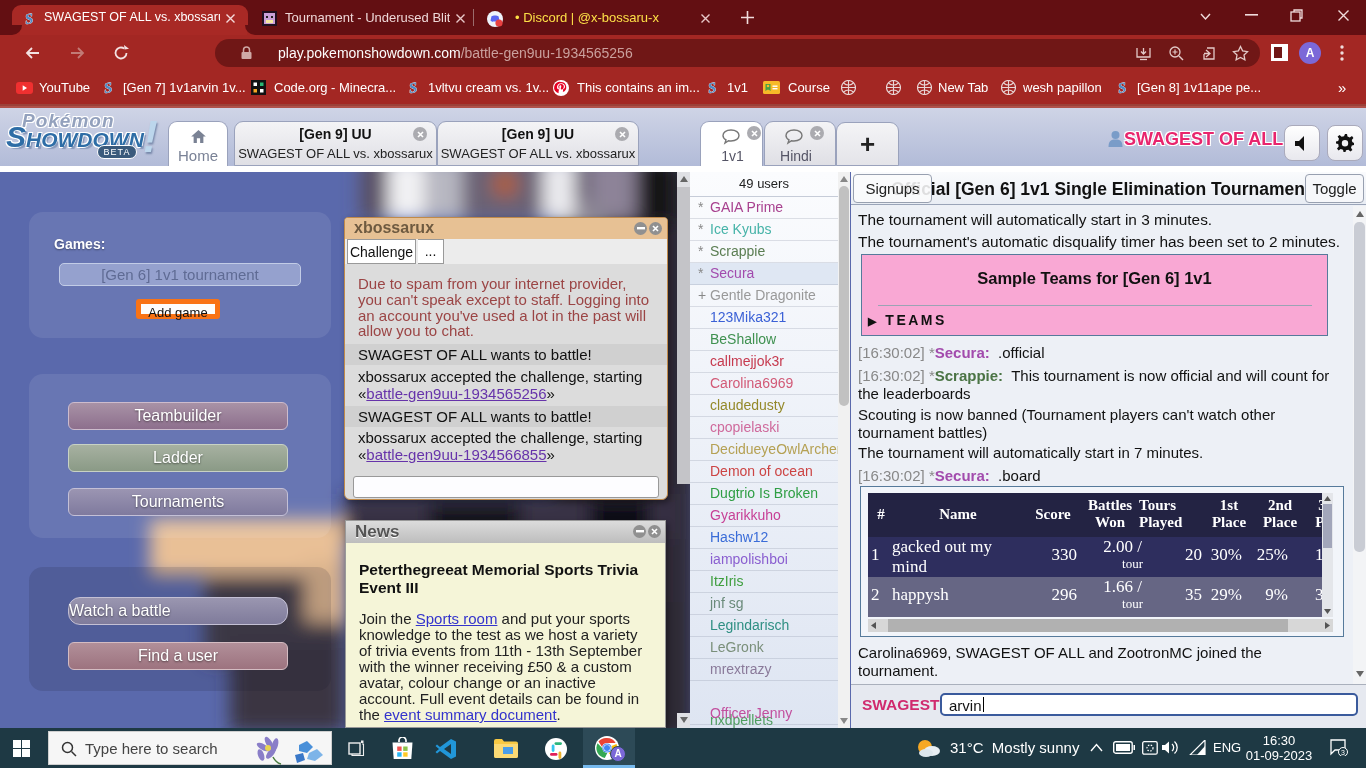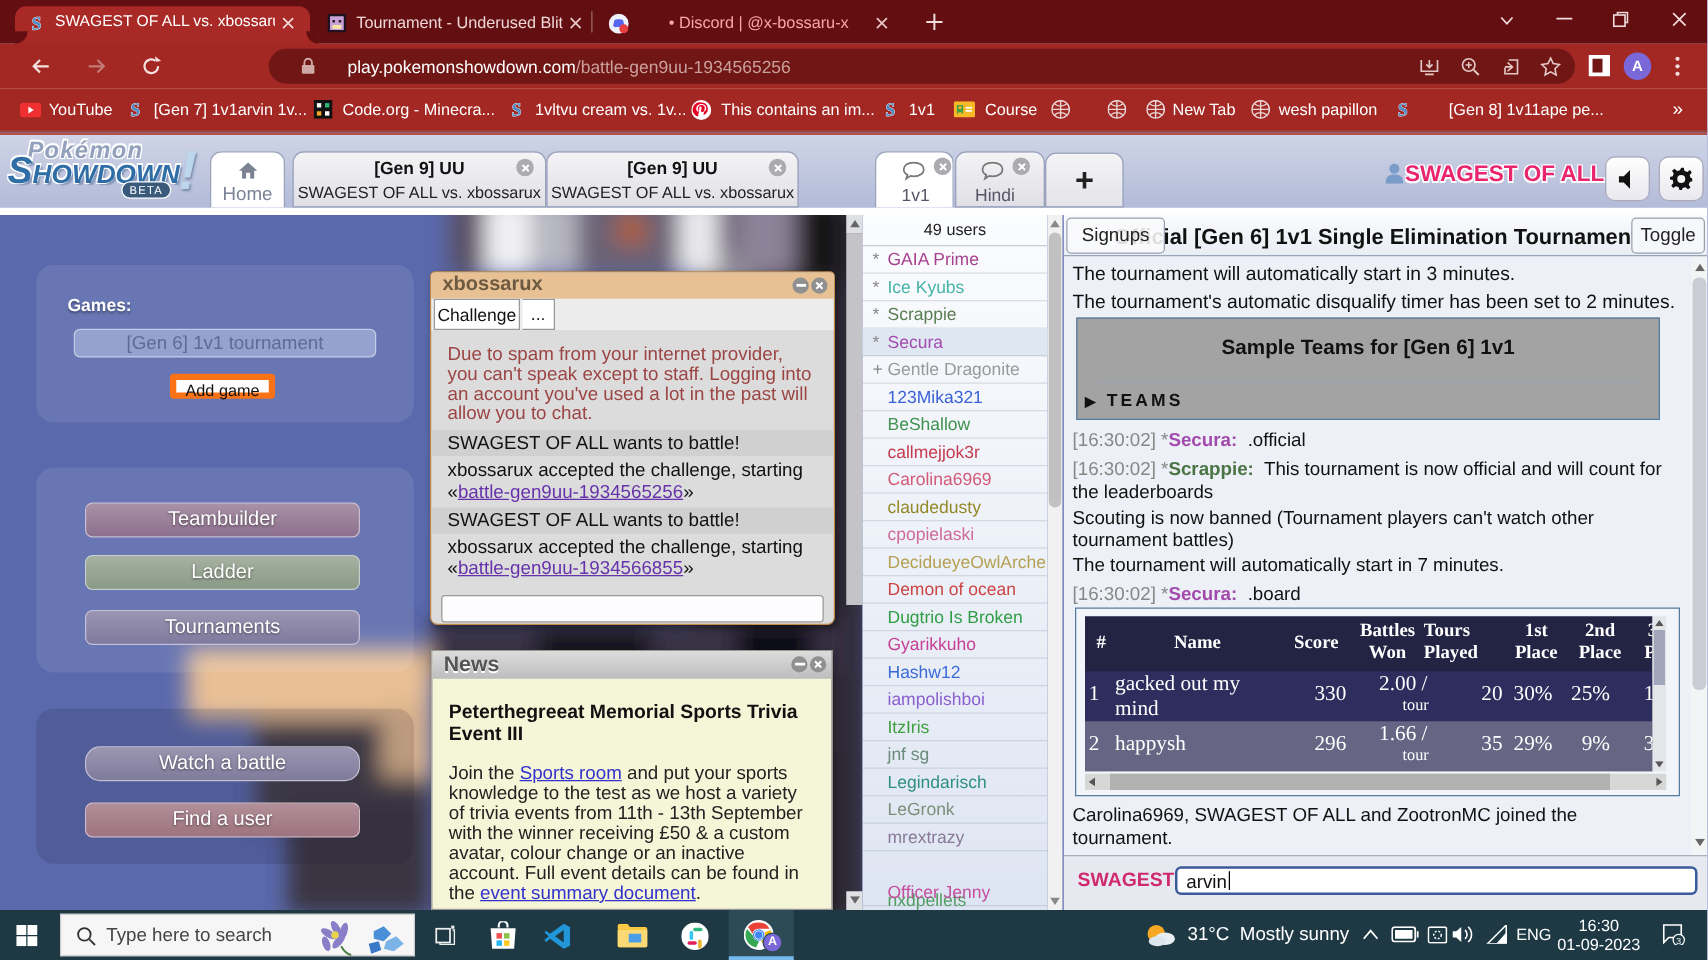--- a/index.html
+++ b/index.html
@@ -44,21 +44,21 @@
   <svg class="abs" style="left:455px;top:13px" width="11" height="11" viewBox="0 0 11 11">
         <path d="M1.5 1.5 L9.5 9.5 M9.5 1.5 L1.5 9.5" stroke="#e8c8c8" stroke-width="1.4"></path>
       </svg>
   <div class="abs" style="left:473px;top:9px;width:1px;height:17px;background:#9b6c6c;"></div>
 
   <svg class="abs" style="left:487px;top:11px" width="16" height="16" viewBox="0 0 16 16">
         <circle cx="8" cy="8" r="8" fill="#eef3fb"></circle>
         <path d="M4.5 5.2 C6 4.2 10 4.2 11.5 5.2 L12.5 9.5 C11 11 10 11.2 9.5 10.3 C8.5 10.6 7.5 10.6 6.5 10.3 C6 11.2 5 11 3.5 9.5 Z" fill="#5865F2"></path>
         <circle cx="12" cy="12" r="3.6" fill="#e84040"></circle>
       </svg>
-  <div class="abs" style="left:535px;top:10px;width:180px;height:16px;color:#fca5a5;font-size:13px;white-space:nowrap;overflow:hidden;">• Discord | @x-bossaru-x</div>
+  <div class="abs" style="left:515px;top:10px;width:180px;height:16px;color:#fde047;font-size:13px;white-space:nowrap;overflow:hidden;">• Discord | @x-bossaru-x</div>
   <svg class="abs" style="left:700px;top:13px" width="11" height="11" viewBox="0 0 11 11">
         <path d="M1.5 1.5 L9.5 9.5 M9.5 1.5 L1.5 9.5" stroke="#e8c8c8" stroke-width="1.4"></path>
       </svg>
 
   <svg class="abs" style="left:740px;top:10px" width="15" height="15" viewBox="0 0 15 15">
         <path d="M7.5 1 L7.5 14 M1 7.5 L14 7.5" stroke="#f0dcdc" stroke-width="1.6"></path>
       </svg>
 
   <svg class="abs" style="left:1199px;top:10px" width="13" height="13" viewBox="0 0 13 13">
         <path d="M2 4 L6.5 9 L11 4" stroke="#f0dcdc" stroke-width="1.4" fill="none"></path>
@@ -184,21 +184,21 @@
   <svg class="abs" style="left:1001px;top:9px" width="15" height="15" viewBox="0 0 15 15">
         <circle cx="7.5" cy="7.5" r="7" fill="none" stroke="#e8d5d5" stroke-width="1.2"></circle>
         <path d="M.5 7.5 L14.5 7.5 M7.5 .5 L7.5 14.5 M2.5 3 a9 11 0 0 0 10 0 M2.5 12 a9 11 0 0 1 10 0" stroke="#e8d5d5" stroke-width="1.1" fill="none"></path>
       </svg>
   <div class="abs" style="left:1023px;top:9px;">wesh papillon</div>
   <svg class="abs" style="left:1116px;top:9px" width="15" height="15" viewBox="0 0 16 16">
         <g transform="rotate(-8 8 8)">
           <text x="2.2" y="13.2" font-family="Liberation Serif" font-style="italic" font-weight="bold" font-size="15.5" fill="#4a8cc8" stroke="#e8f2fc" stroke-width="0.7" paint-order="stroke">S</text>
         </g>
       </svg>
-  <div class="abs" style="left:1137px;top:9px;margin-left:22px;">[Gen 8] 1v11ape pe...</div>
+  <div class="abs" style="left:1137px;top:9px;">[Gen 8] 1v11ape pe...</div>
   <div class="abs" style="left:1338px;top:8px;font-size:15px;">»</div>
   <div class="abs" style="left:0;top:33px;width:1366px;height:2px;background:#9c4038;"></div>
 </div>
 
 <div class="abs" id="sdpage" style="left:0;top:106px;width:1366px;height:622px;background:#5a69ac;overflow:hidden;">
 
   <div class="abs" style="left:0;top:0;width:1366px;height:2px;background:#b0514a;"></div>
   <div class="abs" style="left:0;top:2px;width:1366px;height:58px;background:linear-gradient(#cfd4e6,#b2bbd8);"></div>
   <div class="abs" style="left:0;top:60px;width:1366px;height:6px;background:#fff;"></div>
 
@@ -309,21 +309,21 @@
   <div class="abs" style="left:29px;top:106px;width:302px;height:126px;background:rgba(255,255,255,0.09);border-radius:14px;">
     <div class="abs" style="left:25px;top:24px;font-size:14px;font-weight:bold;color:#fff;text-shadow:0 1px 2px rgba(0,0,0,0.4);">Games:</div>
     <div class="abs" style="left:30px;top:51px;width:242px;height:23px;background:rgba(205,215,240,0.45);border:1px solid #c2cce6;border-radius:5px;text-align:center;font-size:15px;color:#5f6b94;line-height:21px;">[Gen 6] 1v1 tournament</div>
     <div class="abs" style="left:107px;top:87px;width:84px;height:20px;background:#fdfdfd;border:5px solid #f97316;border-radius:3px;text-align:center;font-size:13px;color:#111;line-height:18px;">Add game</div>
   </div>
   <div class="abs" style="left:29px;top:268px;width:302px;height:164px;background:rgba(255,255,255,0.09);border-radius:14px;"></div>
   <div class="abs" style="left:68px;top:296px;width:220px;height:28px;background:linear-gradient(#a892a6,#8d6f8d);border:1px solid #cdbccd;border-radius:6px;text-align:center;font-size:16px;color:#fff;line-height:26px;text-shadow:0 1px 2px rgba(0,0,0,0.5);">Teambuilder</div>
   <div class="abs" style="left:68px;top:382px;width:220px;height:28px;background:linear-gradient(#9b95b2,#7f7a9e);border:1px solid #c4c0d6;border-radius:6px;text-align:center;font-size:16px;color:#fff;line-height:26px;text-shadow:0 1px 2px rgba(0,0,0,0.5);">Tournaments</div>
   <div class="abs" style="left:68px;top:338px;width:220px;height:28px;background:linear-gradient(#a7b1a1,#8a9a86);border:1px solid #c8d2c4;border-radius:6px;text-align:center;font-size:16px;color:#fff;line-height:26px;text-shadow:0 1px 2px rgba(0,0,0,0.5);">Ladder</div>
   <div class="abs" style="left:29px;top:461px;width:302px;height:124px;background:rgba(20,20,40,0.14);border-radius:14px;"></div>
-  <div class="abs" style="left:68px;top:491px;width:220px;height:28px;background:linear-gradient(#9a96b0,#7f7b9b);border:1px solid #c4c0d4;border-radius:12px;text-align:center;font-size:16px;color:#fff;line-height:26px;text-shadow:0 1px 2px rgba(0,0,0,0.5);">Watch a battle</div>
+  <div class="abs" style="left:68px;top:491px;width:220px;height:28px;background:linear-gradient(#9a96b0,#7f7b9b);border:1px solid #c4c0d4;border-radius:12px;font-size:16px;color:#fff;line-height:26px;text-shadow:0 1px 2px rgba(0,0,0,0.5);">Watch a battle</div>
   <div class="abs" style="left:68px;top:536px;width:220px;height:28px;background:linear-gradient(#b18f99,#9d737f);border:1px solid #d4bcc2;border-radius:6px;text-align:center;font-size:16px;color:#fff;line-height:26px;text-shadow:0 1px 2px rgba(0,0,0,0.5);">Find a user</div>
 
   <div class="abs" style="left:677px;top:66px;width:13px;height:15px;background:#dfe0e4;">
         <svg style="margin:4px 2.5px" width="8" height="6" viewBox="0 0 8 6">
           <path d="M4 0 L8 6 L0 6 Z" fill="#666"></path>
         </svg>
       </div>
   <div class="abs" style="left:677px;top:81px;width:13px;height:297px;background:#c4c4c8;"></div>
   <div class="abs" style="left:677px;top:607px;width:13px;height:15px;background:#dfe0e4;">
         <svg style="margin:4px 2.5px" width="8" height="6" viewBox="0 0 8 6">
@@ -466,21 +466,21 @@
 
   <div class="abs" id="rightroom" style="left:851px;top:66px;width:515px;height:556px;background:#edf0f6;overflow:hidden;">
 
     <div class="abs" style="left:0;top:0;width:515px;height:33px;background:linear-gradient(#fafbfd,#e9edf4);border-bottom:1px solid #9aa4b8;"></div>
     <div class="abs" style="left:40px;top:7px;font-size:17.5px;font-weight:bold;color:#111;white-space:nowrap;">Official [Gen 6] 1v1 Single Elimination Tournament</div>
     <div class="abs" style="left:2px;top:2px;width:79px;height:29px;background:rgba(250,250,252,0.88);border:1px solid #98a0b0;border-radius:4px;text-align:center;font-size:15px;color:#222;line-height:27px;">Signups</div>
     <div class="abs" style="left:454px;top:2px;width:59px;height:29px;background:#f6f7fa;border:1px solid #98a0b0;border-radius:4px;text-align:center;font-size:15px;color:#222;line-height:27px;">Toggle</div>
 
     <div class="abs" style="left:7px;top:39px;font-size:15.4px;color:#111;">The tournament will automatically start in 3 minutes.</div>
     <div class="abs" style="left:7px;top:61px;font-size:15.4px;color:#111;">The tournament's automatic disqualify timer has been set to 2 minutes.</div>
-    <div class="abs" style="left:10px;top:82px;width:467px;height:82px;background:#a3a3a3;border:1px solid #567a9b;">
+    <div class="abs" style="left:10px;top:82px;width:467px;height:82px;background:#f9a8d4;border:1px solid #567a9b;">
       <div class="abs" style="left:0;top:14px;width:465px;text-align:center;font-size:16.5px;font-weight:bold;color:#111;">Sample Teams for [Gen 6] 1v1</div>
       <div class="abs" style="left:16px;top:50px;width:434px;height:1px;background:#9aa4b4;"></div>
       <div class="abs" style="left:6px;top:57px;font-size:14px;font-weight:bold;color:#111;letter-spacing:2.5px;"><span style="font-size:11px;">▶</span> TEAMS</div>
     </div>
     <div class="abs" style="left:7px;top:172px;font-size:15px;"><span style="color:#888;">[16:30:02] *</span><b style="color:#a24bad;">Secura:</b><span style="color:#111;">&nbsp; .official</span></div>
     <div class="abs" style="left:7px;top:195px;width:510px;font-size:15px;line-height:17.5px;white-space:nowrap;"><span style="color:#888;">[16:30:02] *</span><b style="color:#4b7445;">Scrappie:</b><span style="color:#111;">&nbsp; This tournament is now official and will count for<br>the leaderboards</span></div>
     <div class="abs" style="left:7px;top:234px;width:510px;font-size:15px;line-height:17.5px;color:#111;white-space:nowrap;">Scouting is now banned (Tournament players can't watch other<br>tournament battles)</div>
     <div class="abs" style="left:7px;top:272px;font-size:15px;color:#111;">The tournament will automatically start in 7 minutes.</div>
     <div class="abs" style="left:7px;top:295px;font-size:15px;"><span style="color:#888;">[16:30:02] *</span><b style="color:#a24bad;">Secura:</b><span style="color:#111;">&nbsp; .board</span></div>
 

